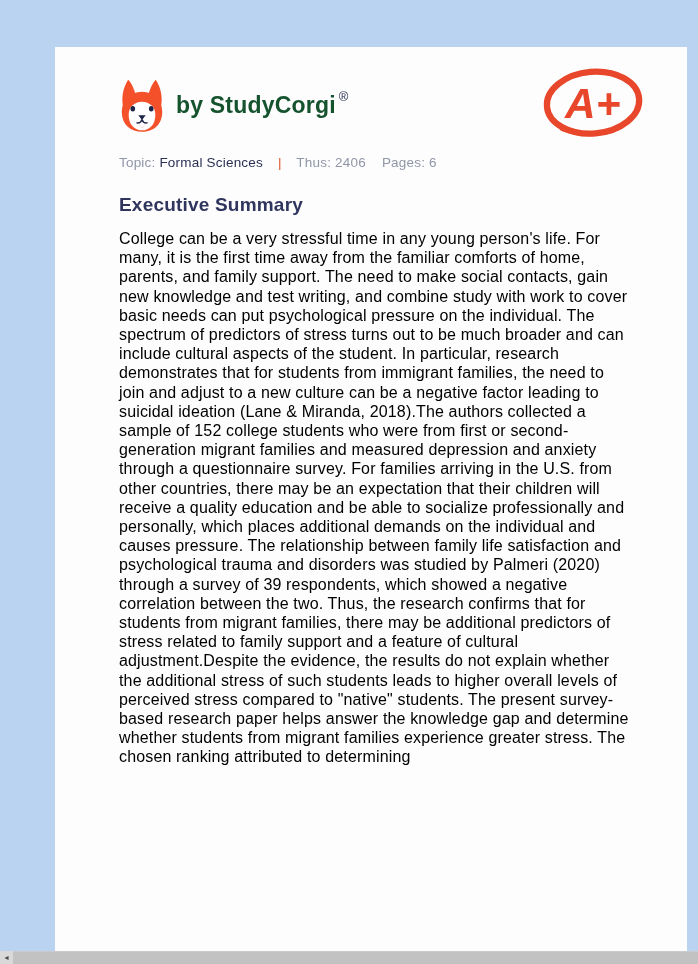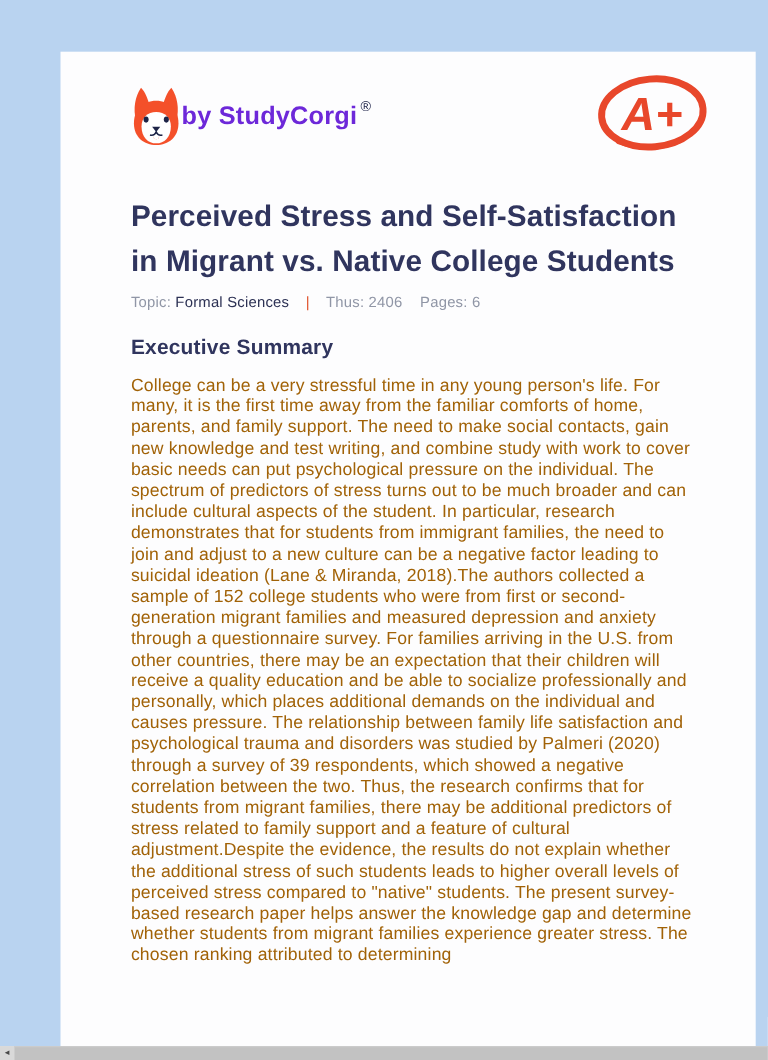--- a/index.html
+++ b/index.html
@@ -35,23 +35,24 @@
     display: flex;
     align-items: center;
     margin-top: 11px;
   }
   .corgi {
     width: 46px;
     height: 55px;
     flex: 0 0 auto;
   }
   .brand-text {
+    margin-left: 11px;
     font-size: 23px;
     font-weight: bold;
-    color: #6d28d9;
+    color: #14532d;
     letter-spacing: 0.2px;
   }
   .reg-mark {
     font-size: 13px;
     color: #23284c;
     position: relative;
     top: -9px;
     margin-left: 3px;
     font-weight: normal;
   }
@@ -94,21 +95,21 @@
     font-size: 19px;
     line-height: 24px;
     font-weight: bold;
     color: #30355e;
     letter-spacing: 0.2px;
   }
   p.body-paragraph {
     margin: 11px 0 0 0;
     font-size: 16px;
     line-height: 19.2px;
-    color: #a16207;
+    color: #000000;
     letter-spacing: 0.15px;
     max-width: 512px;
   }
   .hscrollbar {
     position: absolute;
     left: 0;
     bottom: 0;
     width: 698px;
     height: 13px;
     display: flex;
@@ -156,21 +157,20 @@
       <span class="brand-text">by StudyCorgi</span>
       <span class="reg-mark">®</span>
     </div>
     <svg class="grade-badge" viewBox="0 0 110 82">
       <ellipse cx="54" cy="37" rx="48" ry="32" fill="none" stroke="#e8472b" stroke-width="6.5" transform="rotate(-5 54 37)"></ellipse>
       <path d="M22 64 Q52 75 80 63" stroke="#e8472b" stroke-width="5" fill="none" stroke-linecap="round"></path>
       <text x="25" y="53" font-size="44" font-style="italic" font-weight="bold" fill="#e8472b" font-family="Liberation Sans, sans-serif">A+</text>
     </svg>
   </div>
 
-  <h1 class="doc-title">Perceived Stress and Self-Satisfaction in Migrant vs. Native College Students</h1>
 
   <div class="meta-row">
     <span>Topic:</span>
     <span> </span>
     <span class="meta-topic-link">Formal Sciences</span>
     <span class="meta-sep">|</span>
     <span>Thus:</span>
     <span> </span>
     <span>2406</span>
     <span class="meta-pages">Pages:</span>

